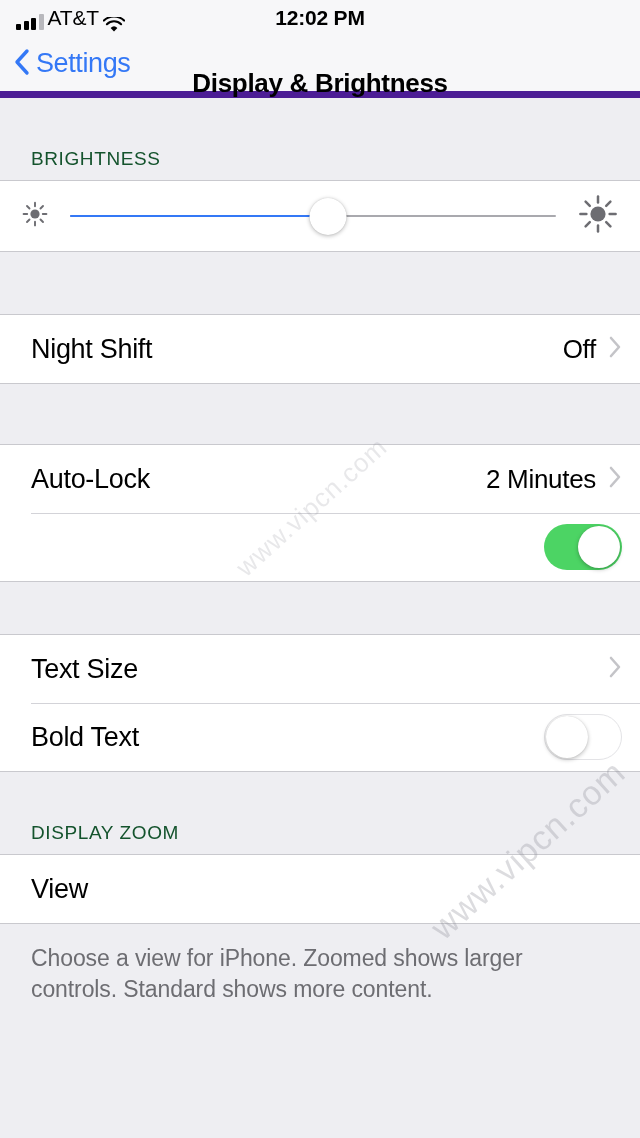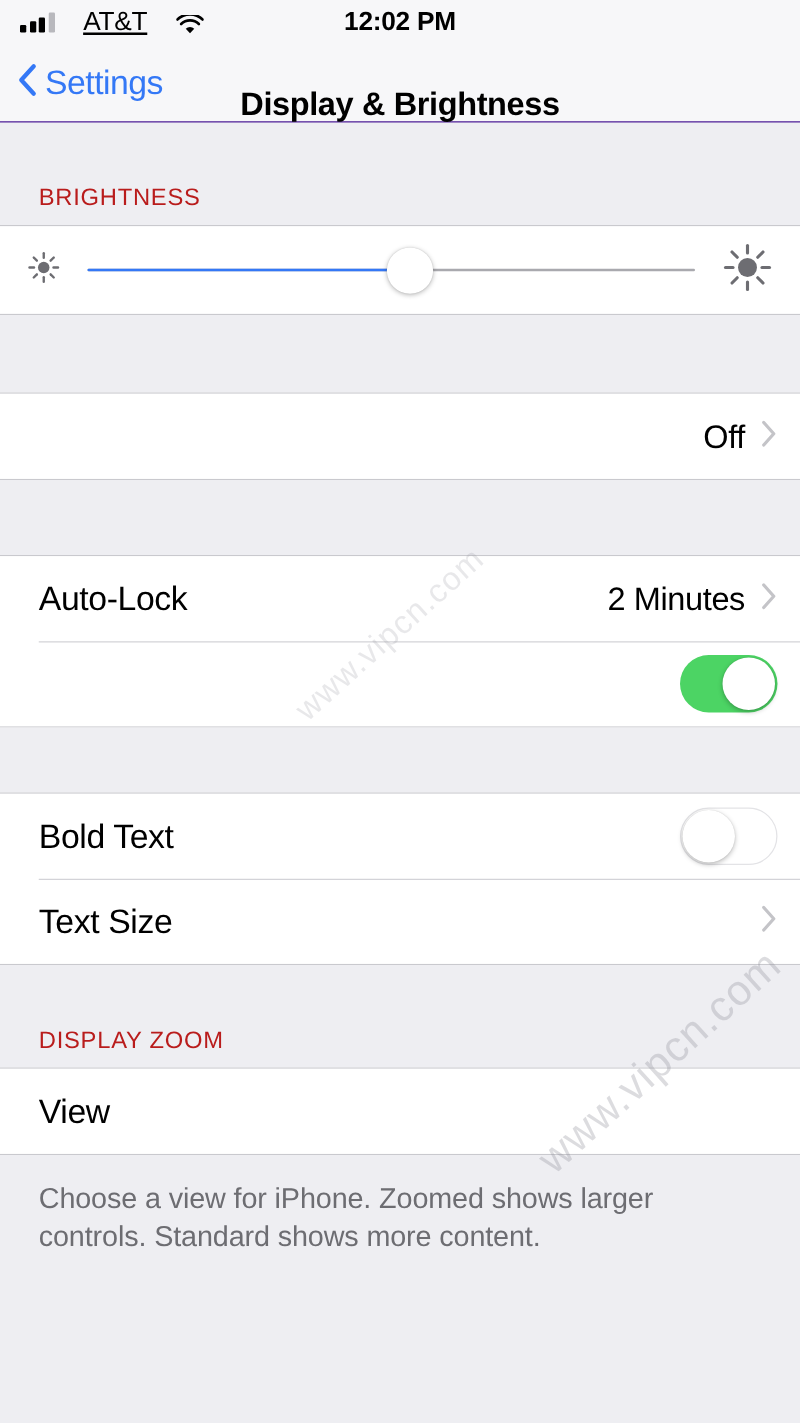--- a/index.html
+++ b/index.html
@@ -12,21 +12,21 @@
   #screen { position:relative; width:640px; height:1138px; background:#eeeef2; overflow:hidden; }
 
   
   .status-bar {
     position:relative; height:36px; width:100%;
     background:#f7f7f9;
     display:flex; align-items:center;
     padding:0 16px;
     font-size:21px; font-weight:500; color:#000;
   }
-  .status-left { display:flex; align-items:center; gap:23px;text-decoration:underline; }
+  .status-left { display:flex; align-items:flex-end; gap:4px; }
   .signal-bars { display:flex; align-items:flex-end; gap:2.5px; height:16px; }
   .signal-bars i { display:block; width:5px; background:#000; border-radius:1px; }
   .signal-bars i:nth-child(1){ height:6px; }
   .signal-bars i:nth-child(2){ height:9px; }
   .signal-bars i:nth-child(3){ height:12.5px; }
   .signal-bars i:nth-child(4){ height:16px; background:#b8b8bd; }
   .carrier { font-size:21px; letter-spacing:-0.2px; }
   .wifi { display:block; width:22px; height:16px; }
 
   .status-center {
@@ -50,41 +50,41 @@
     content:""; position:absolute; right:-4.2px; top:50%;
     transform:translateY(-50%);
     width:2.6px; height:6px; background:#000; border-radius:0 1.6px 1.6px 0;
   }
   .battery-fill { height:100%; background:#000; border-radius:1.6px; }
 
   
   .nav-bar {
     position:relative; height:62px; background:#f7f7f9;
     display:flex; align-items:center;
-    border-bottom:1px solid #4c1d95;
+    border-bottom:7px solid #4c1d95;
   }
   .back-btn {
     display:flex; align-items:center; gap:6px;
     padding-left:14px; cursor:pointer; z-index:3;
   }
   .back-chevron { display:block; }
   .back-label { font-size:27px; color:#3478f6; letter-spacing:-0.4px; }
   .nav-title {
     position:absolute; left:0; right:0; top:16px; height:62px;
     display:flex; align-items:center; justify-content:center;
     font-size:26px; font-weight:bold; color:#000; letter-spacing:-0.3px;
   }
 
   
   .gap { background:#eeeef2; width:100%; }
   .section-header {
     background:#eeeef2; width:100%;
     display:flex; align-items:flex-end;
     padding:0 0 10px 31px;
-    font-size:19px; color:#b91c1c; letter-spacing:0.6px;
+    font-size:19px; color:#14532d; letter-spacing:0.6px;
   }
   .group {
     background:#fff; width:100%;
     border-top:1px solid #c9c9ce;
     border-bottom:1px solid #c9c9ce;
   }
   .row {
     position:relative;
     display:flex; align-items:center;
     height:68px; padding:0 18px 0 31px;
@@ -228,20 +228,21 @@
             <line x1="9.6" y1="34.4" x2="13.8" y2="30.2"></line>
           </g>
         </svg>
       </span>
     </div>
   </div>
 
   <div class="gap" style="height:62px"></div>
   <div class="group">
     <div class="row">
+      <span class="row-label">Night Shift</span>
       <span class="row-right">
         <span class="row-value">Off</span>
         <span class="chev">
           <svg width="14" height="24" viewBox="0 0 14 24">
             <path d="M3 3 L11 12 L3 21" stroke="#c4c4c8" stroke-width="2.6" fill="none" stroke-linecap="round" stroke-linejoin="round"></path>
           </svg>
         </span>
       </span>
     </div>
   </div>
@@ -264,37 +265,37 @@
         <span class="toggle on">
           <span class="knob"></span>
         </span>
       </span>
     </div>
   </div>
 
   <div class="gap" style="height:52px"></div>
   <div class="group">
     <div class="row">
-      <span class="row-label">Bold Text</span>
-      <span class="row-right">
-        <span class="toggle off">
-          <span class="knob"></span>
-        </span>
-      </span>
-    </div>
-    <div class="row">
       <span class="row-label">Text Size</span>
       <span class="row-right">
         <span class="chev">
           <svg width="14" height="24" viewBox="0 0 14 24">
             <path d="M3 3 L11 12 L3 21" stroke="#c4c4c8" stroke-width="2.6" fill="none" stroke-linecap="round" stroke-linejoin="round"></path>
           </svg>
         </span>
       </span>
     </div>
+    <div class="row">
+      <span class="row-label">Bold Text</span>
+      <span class="row-right">
+        <span class="toggle off">
+          <span class="knob"></span>
+        </span>
+      </span>
+    </div>
   </div>
 
   <div class="gap" style="height:40px"></div>
   <div class="section-header" style="height:42px">DISPLAY ZOOM</div>
 
   <div class="group">
     <div class="row">
       <span class="row-label">View</span>
     </div>
   </div>

